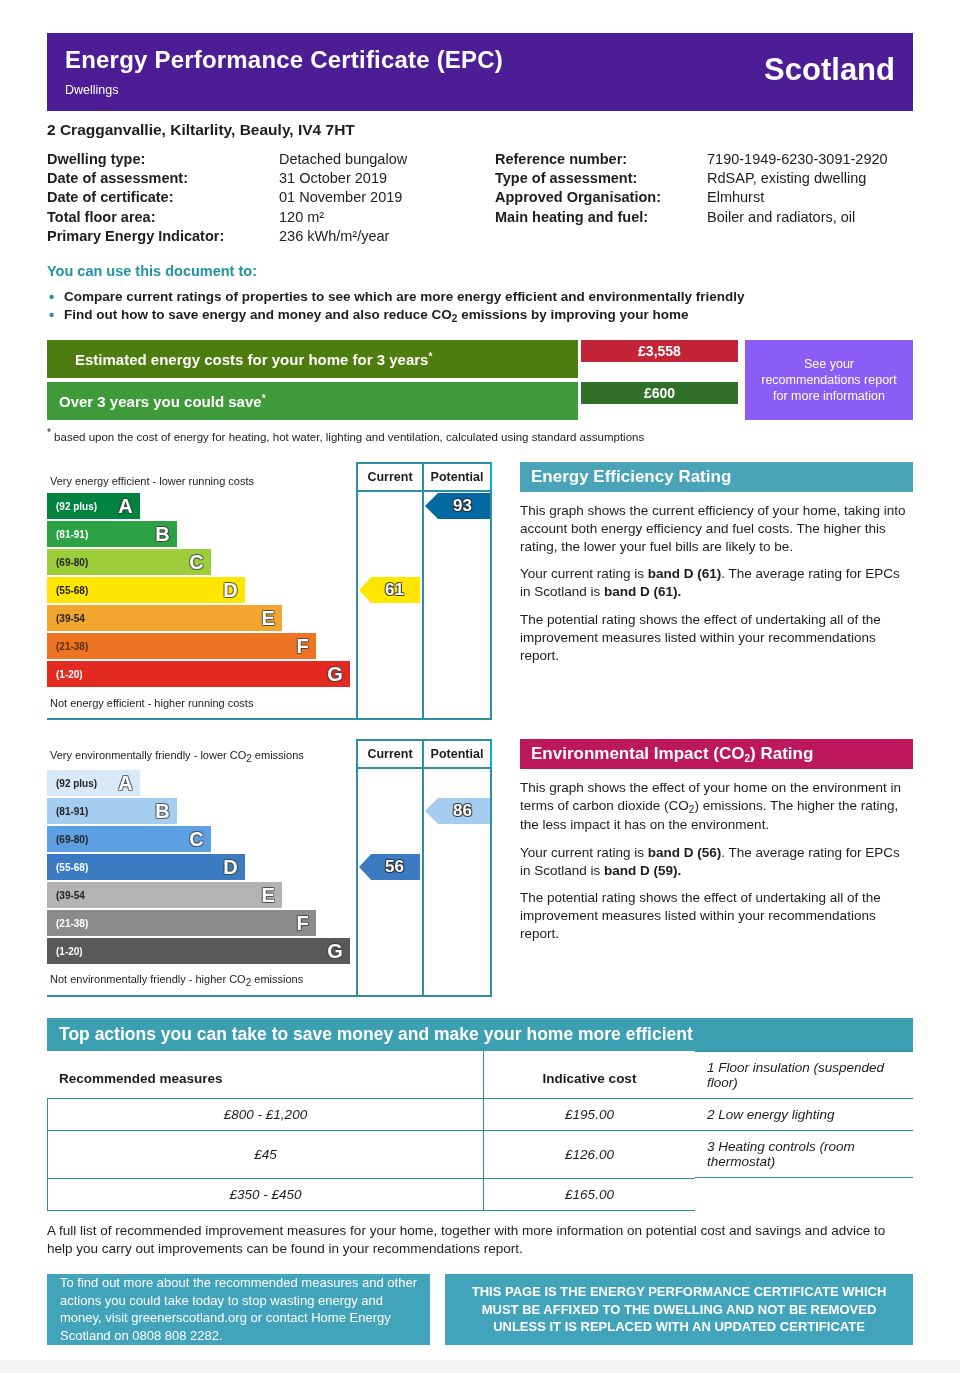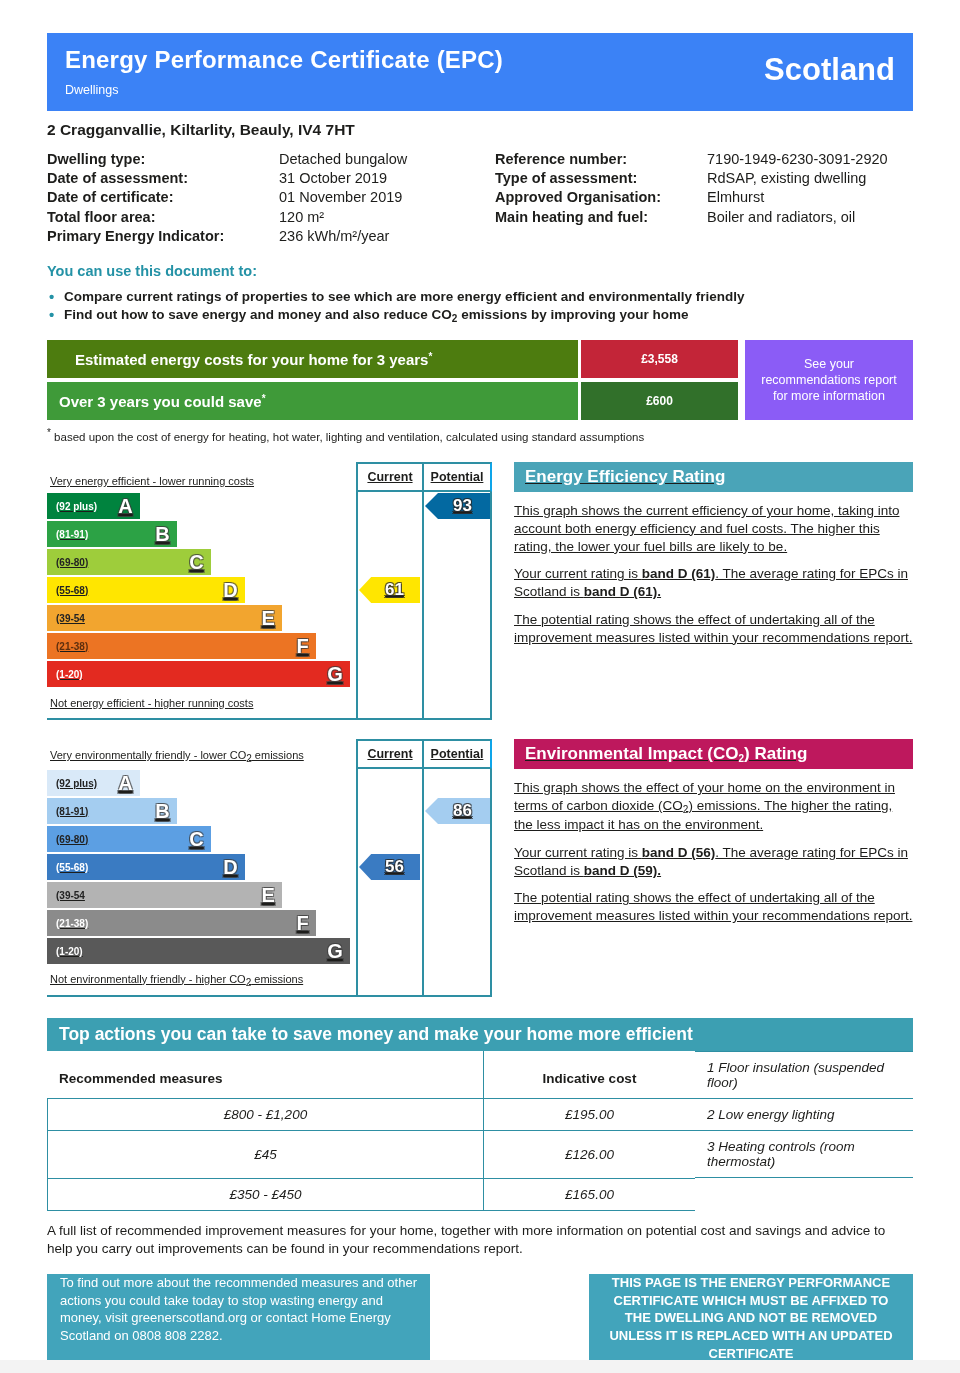--- a/index.html
+++ b/index.html
@@ -30,27 +30,27 @@
   .doc-use-heading { margin-top:17px; font-size:14.5px; font-weight:bold; color:#2492a6; }
   .bullets { margin-top:9px; }
   .bullet-row { display:flex; align-items:flex-start; font-size:13.5px; font-weight:bold; line-height:17.5px; }
   .bullet-dot { color:#2492a6; font-size:15px; width:17px; padding-left:2px; }
   sub.s2 { font-size:10px; vertical-align:-3px; }
   sup.star { font-size:10px; vertical-align:5px; }
 
   
   .costs { margin-top:13px; display:grid; grid-template-columns:1fr 160px 7px 168px; row-gap:4px; }
   .cost-label { color:#fff; font-size:15px; font-weight:bold; padding:0 12px; height:38px; display:flex; align-items:center; }
-  .cost-value { color:#fff; font-size:12px; font-weight:bold; height:38px; display:flex; align-items:center; justify-content:center; border-left:3px solid #fff; }
+  .cost-value { color:#fff; font-size:14px; font-weight:bold; height:22px; display:flex; align-items:center; justify-content:center; border-left:3px solid #fff; }
   .info-box { grid-column:4; grid-row:1 / 3; color:#fff; font-size:12.5px; line-height:1.3;
     display:flex; align-items:center; justify-content:center; text-align:center; padding:4px 10px; }
   .footnote { margin-top:7px; font-size:11.5px; }
 
   
-  .section { margin-top:19px; display:flex; gap:22px;text-decoration:underline; }
+  .section { margin-top:19px; display:flex; gap:28px; }
   .chart { width:445px; display:grid; grid-template-columns:1fr 66px 70px;
     grid-template-rows:30px repeat(7,28px) 30px; border-bottom:2px solid #2e8fa3; }
   .cap { font-size:11px; }
   .cap.top { grid-column:1; grid-row:1; align-self:end; padding:0 0 5px 3px; }
   .cap.bottom { grid-column:1; grid-row:9; align-self:center; padding-left:3px; }
   .chead { grid-row:1; font-size:12.5px; font-weight:bold; display:flex; align-items:center; justify-content:center;
     border-top:2px solid #2e8fa3; border-bottom:2px solid #2e8fa3; border-left:2px solid #2e8fa3; }
   .chead.cur { grid-column:2; }
   .chead.pot { grid-column:3; border-right:2px solid #0ea5e9; }
   .cbody { grid-row:2 / 10; border-left:2px solid #2e8fa3; }
@@ -77,30 +77,30 @@
   .at-cell.head { font-weight:bold; padding-top:19px; padding-bottom:11px; }
   .at-cell.c2, .at-cell.c3 { border-left:1.5px solid #2e8fa3; justify-content:center; text-align:center; }
   .at-cell.body { border-top:1.5px solid #2e8fa3;font-style:italic; }
   .at-cell.last { border-bottom:1.5px solid #2e8fa3; }
   .note { margin-top:11px; font-size:13.5px; line-height:1.3; }
 
   
   .footer-boxes { margin-top:17px; display:flex; justify-content:space-between; }
   .fbox { color:#fff; font-size:13px; line-height:1.36; padding:0 13px; }
   .fbox.left { width:383px; background:#42a4bb; }
-  .fbox.right { width:324px; background:#42a4bb; font-weight:bold; text-align:center; display:flex; align-items:center; }
+  .fbox.right { width:468px; background:#42a4bb; font-weight:bold; text-align:center; display:flex; align-items:center; }
   .bottom-strip { position:absolute; left:0; bottom:0; width:100%; height:13px; background:#f3f3f3; }
 </style>
 </head>
 <body>
 
 <div class="page">
   <div class="content">
 
-    <div class="band-header" style="background-color: #3b82f6;">
+    <div class="band-header" style="background-color: #4c1d95;">
       <div>
         <div class="hdr-title">Energy Performance Certificate (EPC)</div>
         <div class="hdr-sub">Dwellings</div>
       </div>
       <div class="hdr-region">Scotland</div>
     </div>
 
     <div class="address">2 Cragganvallie, Kiltarlity, Beauly, IV4 7HT</div>
 
     <div class="details">

